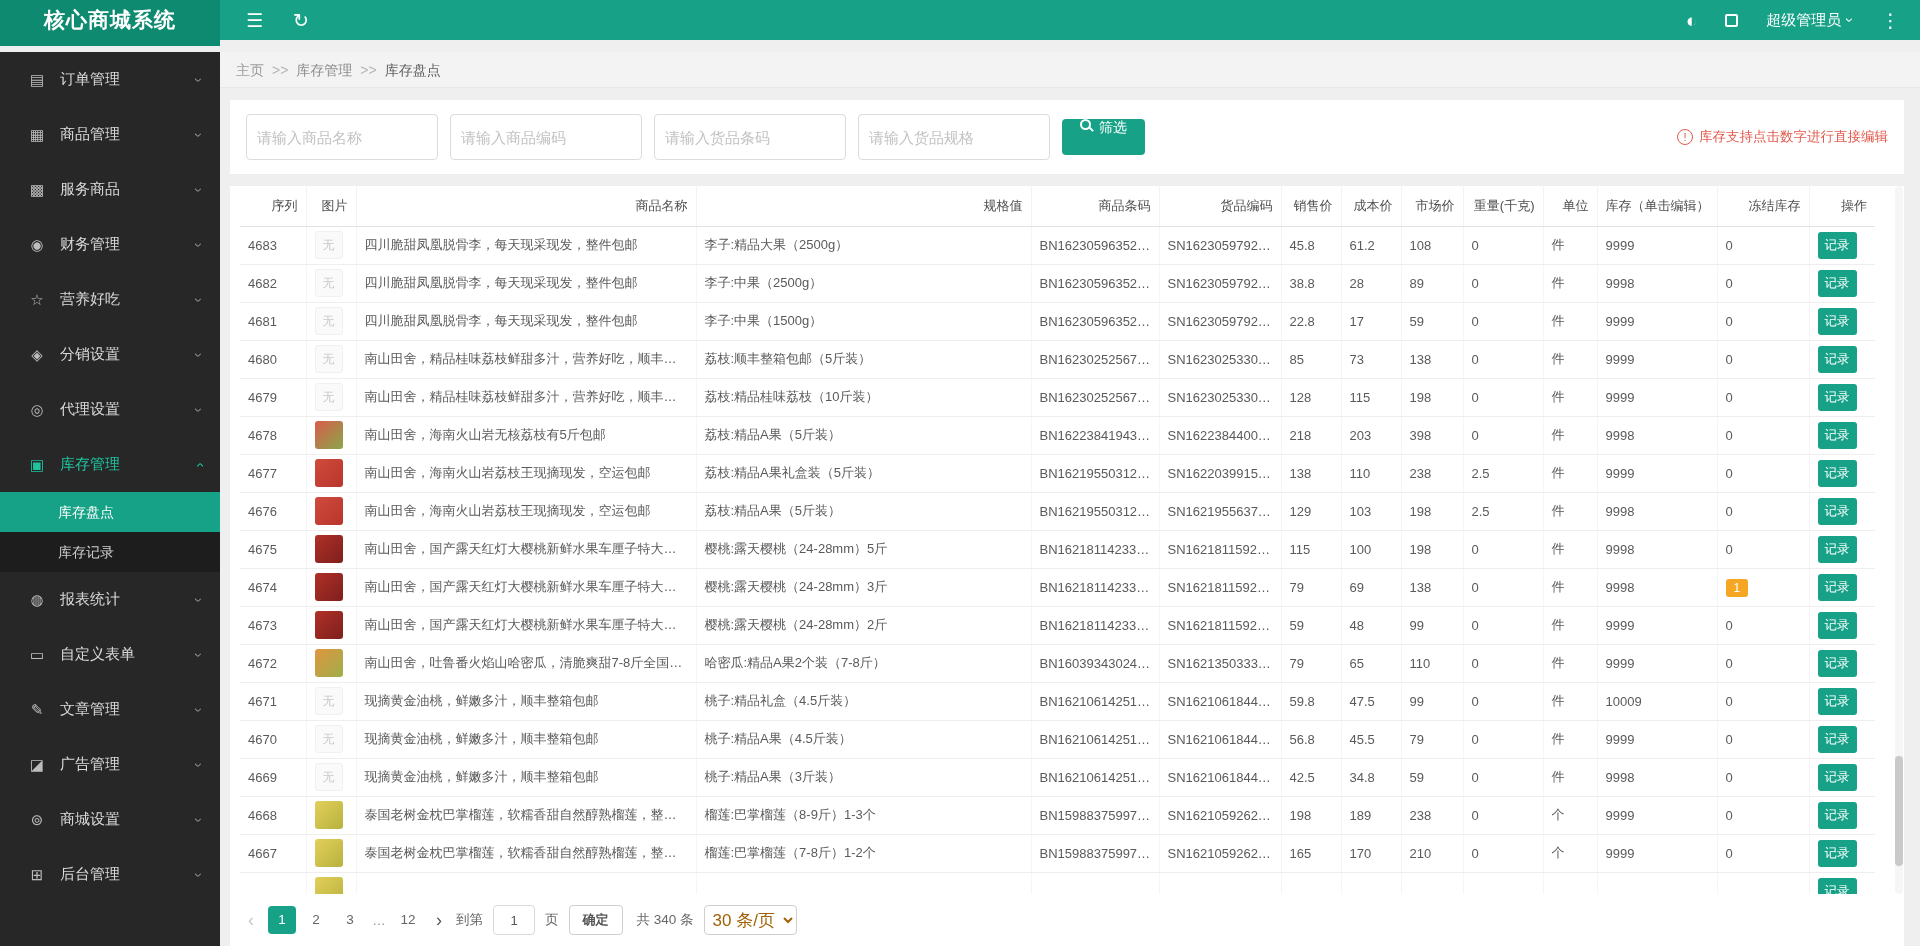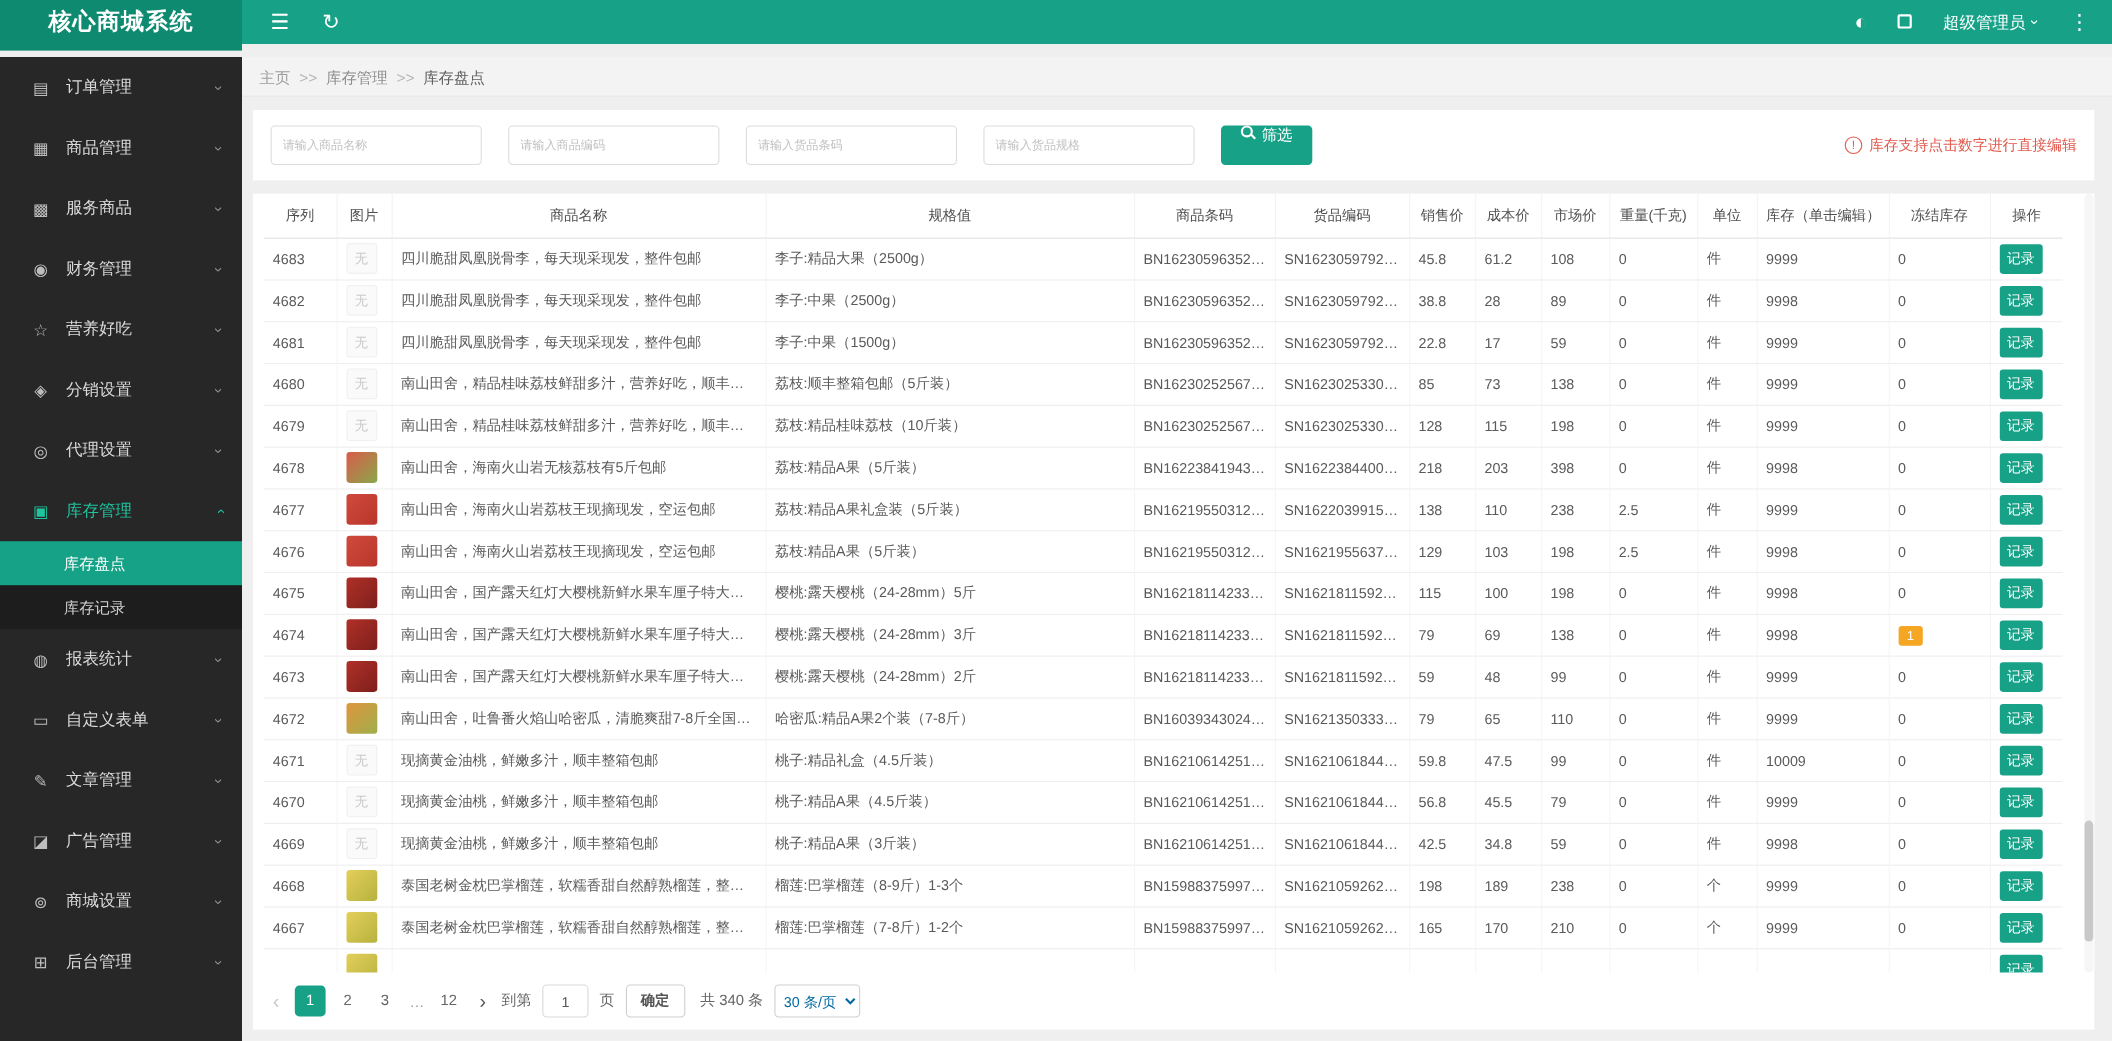--- a/index.html
+++ b/index.html
@@ -38,42 +38,42 @@
   .breadcrumb { height:36px; line-height:36px; background:#f3f3f3; border-bottom:1px solid #e7e7e7;
     padding-left:16px; font-size:14px; color:#8c8c8c; }
   .breadcrumb .crumb { cursor:pointer; }
   .breadcrumb .crumb:first-child { color:#9c9c9c; }
   .breadcrumb .crumb.last { color:#5f5f5f; }
   .breadcrumb .sep { margin:0 8px; color:#b5b5b5; }
 
   .filter-card { background:#fff; margin:12px 16px 0 10px; padding:14px 16px;
     display:flex; align-items:center; }
   .filter-inputs { display:flex; align-items:center; }
-  .f-input { width:192px; height:36px; border:1px solid #dcdcdc; border-radius:4px;
-    padding:0 10px; margin-right:24px; font-size:11px; color:#666; outline:none;
+  .f-input { width:192px; height:46px; border:1px solid #dcdcdc; border-radius:4px;
+    padding:0 10px; margin-right:12px; font-size:15px; color:#666; outline:none;
     font-family:inherit; }
   .f-input::placeholder { color:#c2c2c2; }
   .filter-btn { height:36px; padding:0 18px; background:#17a288; color:#fff; border:none;
     border-radius:4px; font-size:14px; display:flex; gap:8px;
     cursor:pointer; font-family:inherit; }
   .search-glyph { position:relative; width:11px; height:11px; border:2px solid #fff;
     border-radius:50%; display:inline-block; }
   .search-glyph::after { content:""; position:absolute; width:6px; height:2px; background:#fff;
     transform:rotate(45deg); right:-5px; bottom:-2px; }
   .notice { margin-left:auto; color:#e25a4e; font-size:13.5px; display:flex;
     align-items:center; gap:6px; }
   .notice-icon { width:16px; height:16px; line-height:15px; border:1px solid #e25a4e;
     border-radius:50%; text-align:center; font-size:11px; flex:none; }
 
   
   .table-card { background:#fff; margin:12px 16px 10px 10px; }
   .table-wrap { position:relative; height:708px; overflow:hidden; padding:0 10px; }
   table.inv-table { width:1635px; table-layout:fixed; border-collapse:collapse;
     font-size:13px; color:#5a5a5a; }
-  .inv-table th { height:40px; font-weight:normal; color:#4f4f4f; text-align:center;
+  .inv-table th { height:40px; font-weight:normal; color:#4f4f4f; text-align:right;
     padding:0 8px; border-bottom:1px solid #e2e2e2; border-right:1px solid #f3f3f3;
     white-space:nowrap; overflow:hidden; }
   .inv-table td { height:38px; padding:0 8px; border-bottom:1px solid #eeeeee;
     border-right:1px solid #f5f5f5; white-space:nowrap; overflow:hidden;
     text-overflow:ellipsis; }
   .inv-table th:last-child, .inv-table td:last-child { border-right:none; }
   .thumb { width:28px; height:28px; border-radius:3px; }
   .no-img { width:28px; height:28px; border-radius:3px; background:#fafafa;
     border:1px solid #f0f0f0; color:#c9c9c9; font-size:12px; display:flex;
     align-items:center; justify-content:center; }
@@ -97,21 +97,21 @@
   .pg-num { min-width:28px; height:28px; line-height:28px; text-align:center;
     border-radius:4px; cursor:pointer; color:#666; }
   .pg-num.active { background:#17a288; color:#fff; }
   .pg-dots { color:#999; min-width:18px; text-align:center; }
   .goto-input { width:42px; height:30px; border:1px solid #d9d9d9; border-radius:4px;
     text-align:center; font-size:13px; color:#555; outline:none; font-family:inherit; }
   .confirm-btn { height:30px; padding:0 13px; background:#fff; border:1px solid #cfcfcf;
     border-radius:4px; font-size:13px; color:#555; font-weight:bold; cursor:pointer;
     font-family:inherit; }
   .size-select { height:30px; border:1px solid #cfcfcf; border-radius:4px; background:#fff;
-    font-size:13px; color:#0369a1; padding:0 4px; outline:none; font-family:inherit; }
+    font-size:17px; color:#a16207; padding:0 4px; outline:none; font-family:inherit; }
   .pg-text.total { margin-left:4px; }
 </style>
 </head>
 <body>
 
 <header class="topbar">
   <div class="logo">核心商城系统</div>
   <div class="tb-left">
     <span class="tb-icon">☰</span>
     <span class="tb-icon">↻</span>

